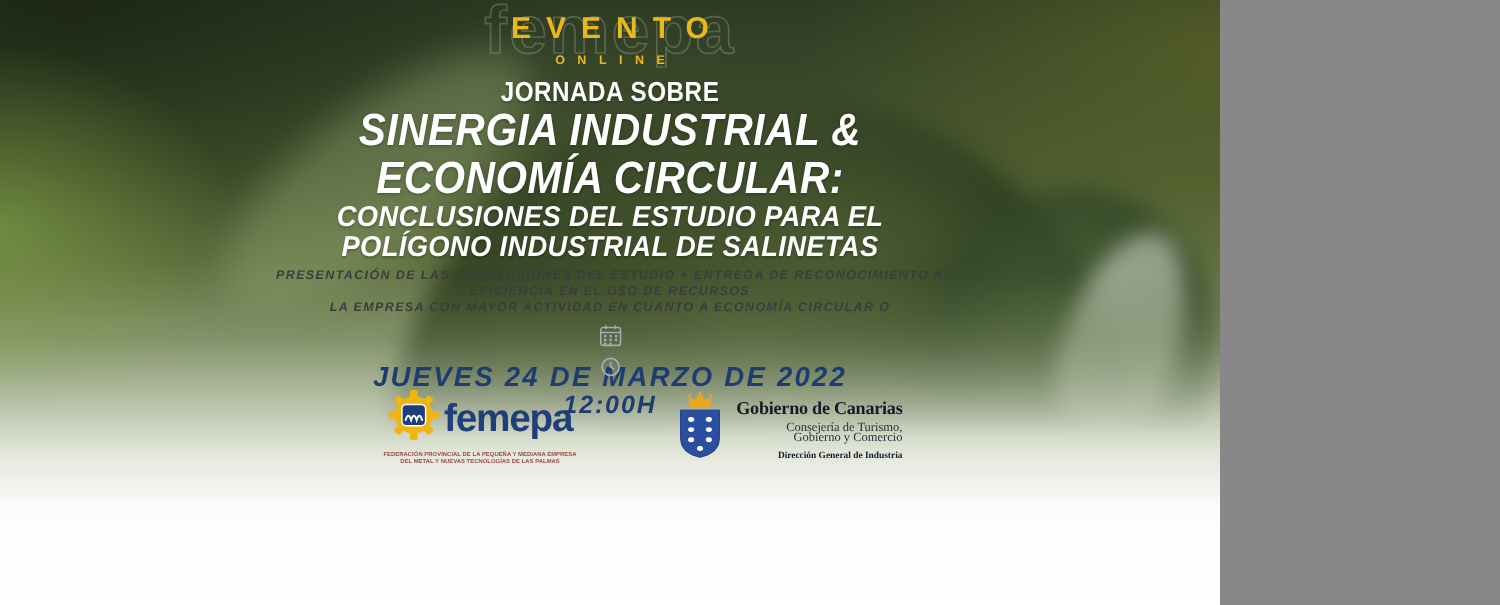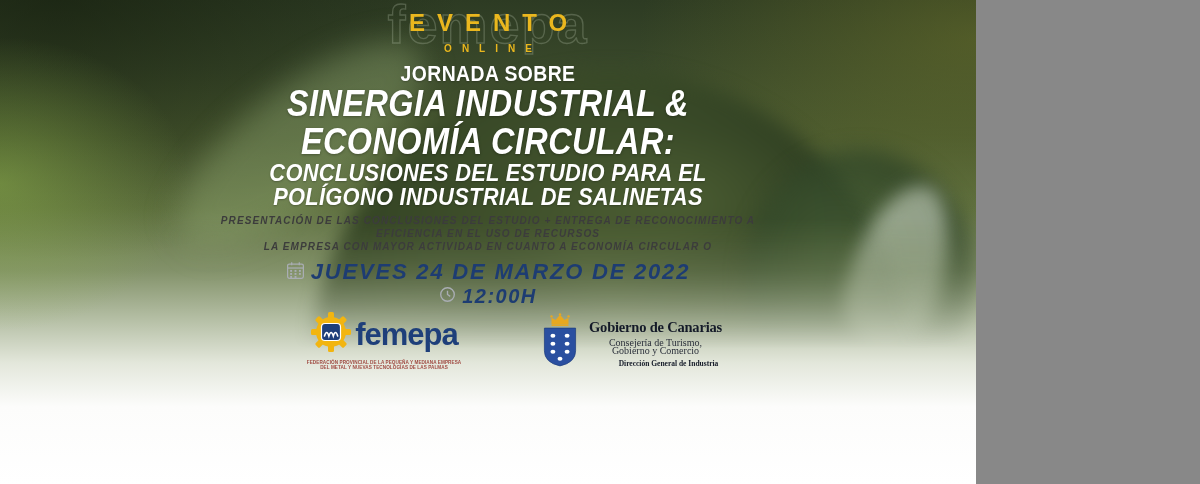--- a/index.html
+++ b/index.html
@@ -47,34 +47,34 @@
   .kicker{top:61px;font-size:22px;font-weight:bold;color:#fff;letter-spacing:0.5px;
     transform:scaleX(0.88);text-shadow:0 1px 2px rgba(0,0,0,0.25);}
   .title{top:85px;color:#fff;font-weight:bold;font-style:italic;font-size:36px;
     line-height:38px;transform:scaleX(0.9);letter-spacing:0.5px;
     text-shadow:0 1px 3px rgba(0,0,0,0.3);}
   .subtitle{top:162px;color:#fff;font-weight:bold;font-style:italic;font-size:23px;
     line-height:23.5px;transform:scaleX(0.95);letter-spacing:0.3px;
     text-shadow:0 1px 2px rgba(0,0,0,0.25);}
   .desc{top:215px;color:#3c3c3c;font-weight:bold;font-style:italic;font-size:10px;
     line-height:12.8px;letter-spacing:1.1px;}
-  .date-row,.time-row{display:flex;justify-content:center;align-items:center;gap:6px;}
+  .date-row,.time-row{display:flex;justify-content:center;align-items:center;gap:6px;flex-direction:column;}
   .date-row{top:259px;}
   .time-row{top:285px;}
   .date-text{font-size:22px;font-weight:bold;font-style:italic;color:#1d3c72;letter-spacing:1.8px;}
   .time-text{font-size:20px;font-weight:bold;font-style:italic;color:#1d3c72;letter-spacing:1.5px;}
   .logos{top:311px;display:flex;justify-content:center;align-items:flex-start;gap:26px;}
   
   .femepa{display:flex;flex-direction:column;align-items:center;}
   .femepa-row{display:flex;align-items:center;gap:3px;}
   .femepa-word{font-size:31px;font-weight:bold;color:#1e3f7a;letter-spacing:-1px;line-height:1;}
   .femepa-tagline{margin-top:3px;width:260px;font-size:7.5px;font-weight:bold;color:#a04a42;
     line-height:8.6px;letter-spacing:0.1px;transform:scale(0.62);transform-origin:top center;}
   
-  .gob{display:flex;align-items:flex-start;gap:9px;text-align:center;margin-top:2px;}
+  .gob{display:flex;align-items:flex-start;gap:9px;text-align:right;margin-top:2px;}
   .gob-arms{display:flex;flex-direction:column;align-items:center;width:40px;}
   .gob-name{font-family:"Liberation Serif",serif;font-weight:bold;font-size:14.5px;
     color:#141a28;letter-spacing:-0.2px;margin-top:6px;}
   .gob-dept{font-family:"Liberation Serif",serif;font-size:10px;color:#2a2f3a;
     line-height:8.6px;margin-top:2.5px;}
   .gob-div{font-family:"Liberation Serif",serif;font-size:7.5px;font-weight:bold;
     color:#141a28;margin-top:3.5px;margin-left:26px;}
 </style>
 </head>
 <body>

